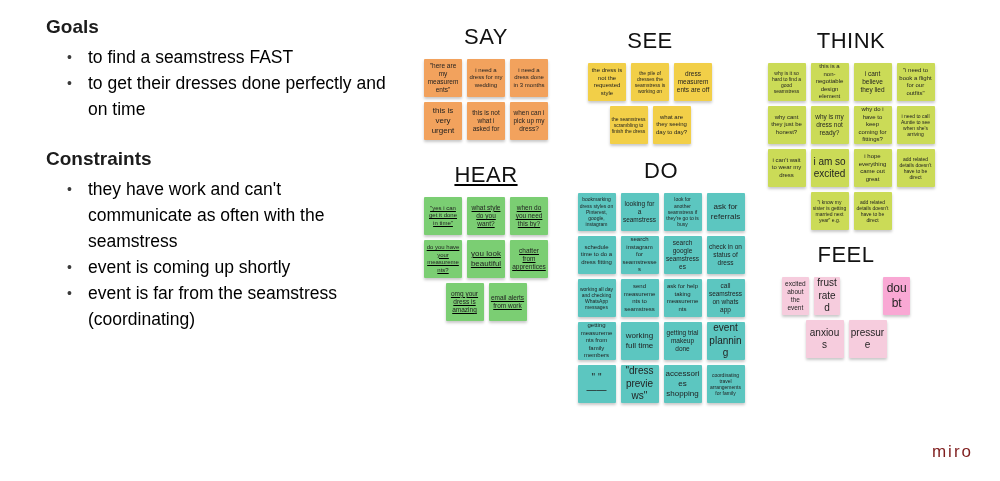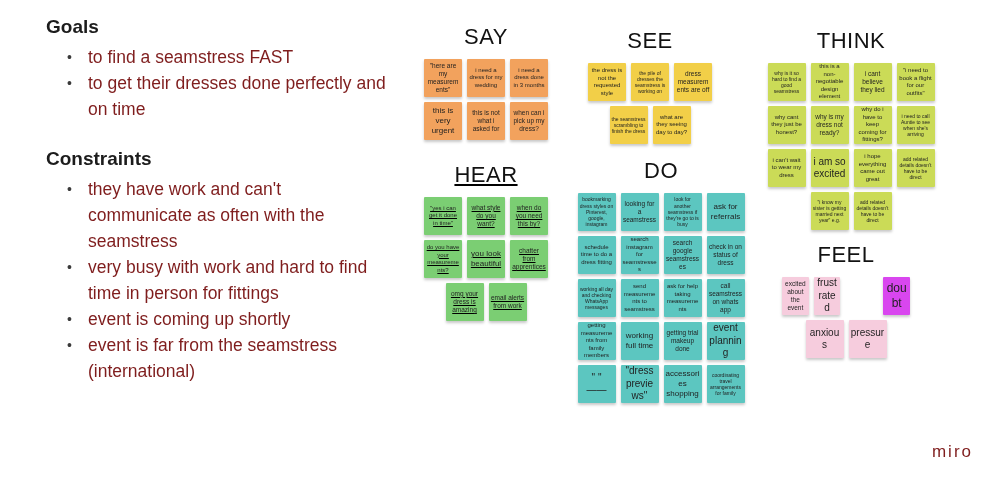--- a/index.html
+++ b/index.html
@@ -6,21 +6,21 @@
   .canvas{
     position:relative;width:1000px;height:481px;background:#ffffff;overflow:hidden;
     font-family:"Liberation Sans", sans-serif;
   }
   
   .left-panel{position:absolute;left:46px;top:10px;width:340px;color:#1c1c1c;}
   .lp-heading{font-size:19px;font-weight:bold;margin:6px 0 6px 0;}
   .lp-heading.second{margin-top:26px;}
   .lp-list{list-style:none;margin:0;padding:0;}
   .lp-list li{
-    position:relative;padding-left:42px;font-size:17.5px;line-height:26px;color:#7f1d1d;
+    position:relative;padding-left:42px;font-size:17.5px;line-height:26px;color:#000000;
   }
   .lp-list li::before{
     content:"•";position:absolute;left:21px;top:0;font-size:14px;color:#3a3a3a;
   }
   
   .section{position:absolute;}
   .sec-title{text-align:center;font-size:22px;color:#121212;margin-bottom:9px;letter-spacing:0.5px;}
   .note-row{display:flex;justify-content:center;gap:5px;margin-bottom:5px;}
   .note{
     width:38px;height:38px;box-sizing:border-box;padding:2px;border-radius:1px;
@@ -40,23 +40,22 @@
 
   <div class="left-panel">
     <div class="lp-heading">Goals</div>
     <ul class="lp-list" id="goals-list">
         <li>to find a seamstress FAST</li>
         <li>to get their dresses done perfectly and on time</li>
       </ul>
     <div class="lp-heading second">Constraints</div>
     <ul class="lp-list" id="constraints-list">
         <li>they have work and can't communicate as often with the seamstress</li>
-        <li>very busy with work and hard to find time in person for fittings</li>
         <li>event is coming up shortly</li>
-        <li>event is far from the seamstress (international)</li>
+        <li>event is far from the seamstress (coordinating)</li>
       </ul>
   </div>
 
   <div id="board">
       <div class="section" style="left: 422px; top: 24px; width: 128px;">
         <div class="sec-title">SAY</div>
         <div class="note-row">
           <div class="note" style="background: rgb(242, 162, 93); font-size: 6.5px;">"here are my measurements"</div>
           <div class="note" style="background: rgb(242, 162, 93); font-size: 6px;">i need a dress for my wedding</div>
           <div class="note" style="background: rgb(242, 162, 93); font-size: 6px;">i need a dress done in 3 months</div>
@@ -153,21 +152,21 @@
           <div class="note" style="background: rgb(92, 198, 192); font-size: 10px;">"dress previews"</div>
           <div class="note" style="background: rgb(92, 198, 192); font-size: 8px;">accessories shopping</div>
           <div class="note" style="background: rgb(92, 198, 192); font-size: 5px;">coordinating travel arrangements for family</div>
         </div>
       </div>
       <div class="section" style="left: 782px; top: 242px; width: 128px;">
         <div class="sec-title">FEEL</div>
         <div class="note-row">
           <div class="note" style="background: rgb(246, 204, 221); font-size: 6.5px;">excited about the event</div>
           <div class="note" style="background: rgb(246, 204, 221); font-size: 10px;">frustrated</div>
-          <div class="note" style="background: #d946ef; font-size: 12px; margin-left: 38px;">doubt</div>
+          <div class="note" style="background: #f9a8d4; font-size: 12px; margin-left: 38px;">doubt</div>
         </div>
         <div class="note-row">
           <div class="note" style="background: rgb(246, 204, 221); font-size: 10px;">anxious</div>
           <div class="note" style="background: rgb(246, 204, 221); font-size: 10px;">pressure</div>
         </div>
       </div>
     </div>
 
   <div class="watermark">miro</div>
 </div>

